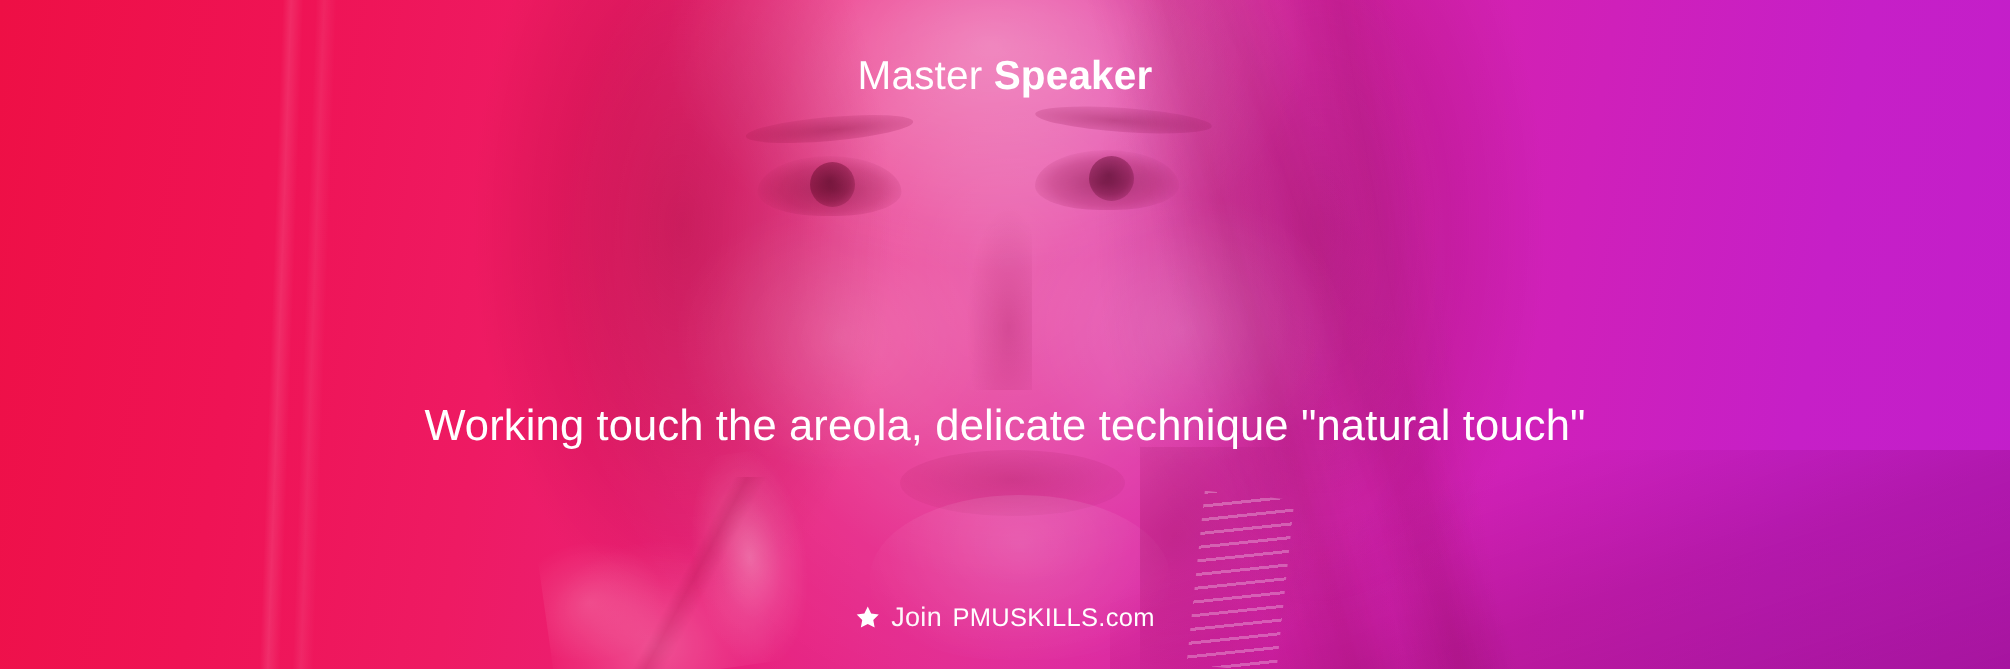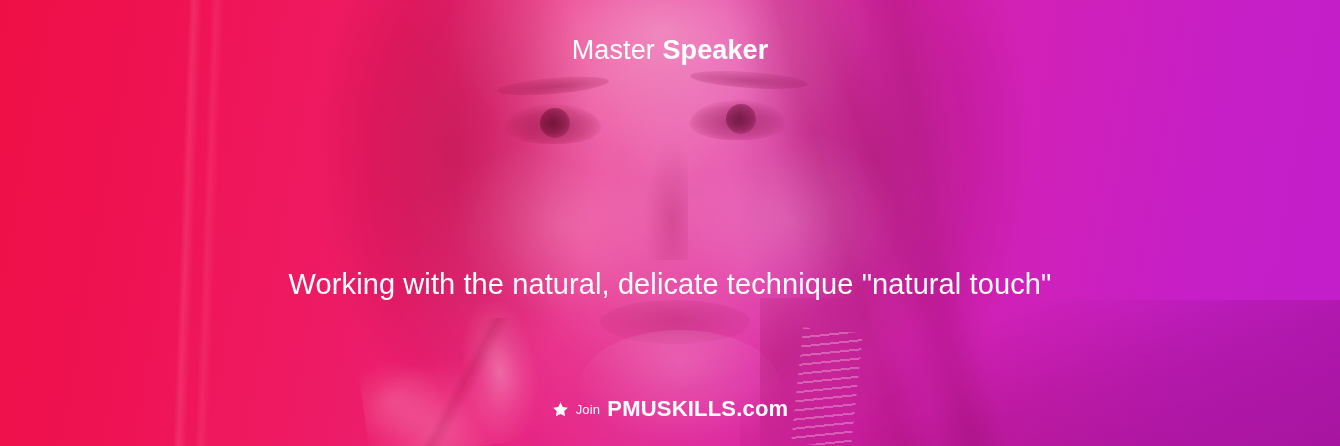--- a/index.html
+++ b/index.html
@@ -267,28 +267,28 @@
     gap: 7px;
     color: #ffffff;
     white-space: nowrap;
   }
   .footer-line .star-icon {
     display: inline-flex;
     align-items: center;
     line-height: 1;
   }
   .footer-line .join {
-    font-size: 13px;
+    font-size: 18px;
     font-weight: 300;
     letter-spacing: 0.2px;
     opacity: 0.96;
   }
   .footer-line .site {
-    font-size: 22px;
-    font-weight: 700;
+    font-size: 17px;
+    font-weight: 400;
     letter-spacing: 0.2px;
   }
 </style>
 </head>
 <body>
 
 <div id="banner">
 
   <div class="photo-layer portrait-wash"></div>
   <div class="photo-layer forehead"></div>
@@ -313,21 +313,21 @@
   <div class="garment"></div>
   <div class="neckline"></div>
   <div class="necklace"></div>
   <div class="streaks"></div>
 
   <div class="eyebrow-line">
     <span class="thin">Master</span><span>&nbsp;</span><span class="bold">Speaker</span>
   </div>
 
 
-  <div class="subtitle">Working with the natural, delicate technique "natural touch"</div>
+  <div class="subtitle">Working touch the areola, delicate technique "natural touch"</div>
 
   <div class="footer-line">
     <span class="star-icon">
       <svg width="17" height="17" viewBox="0 0 24 24" aria-hidden="true">
         <polygon points="12,1.8 15.2,8.4 22.4,9.4 17.2,14.5 18.5,21.7 12,18.3 5.5,21.7 6.8,14.5 1.6,9.4 8.8,8.4" fill="#ffffff"></polygon>
       </svg>
     </span>
     <span class="join">Join</span>
     <span class="site">PMUSKILLS.com</span>
   </div>

